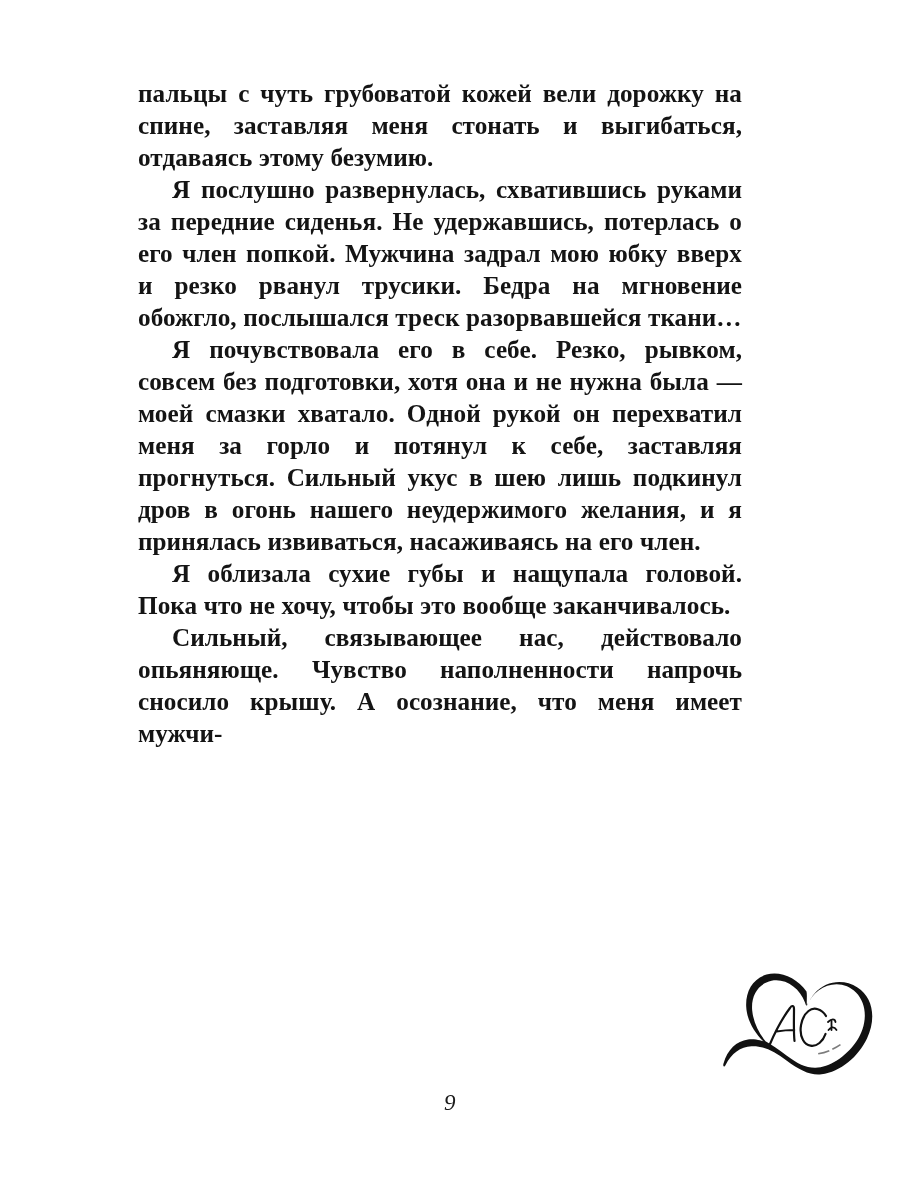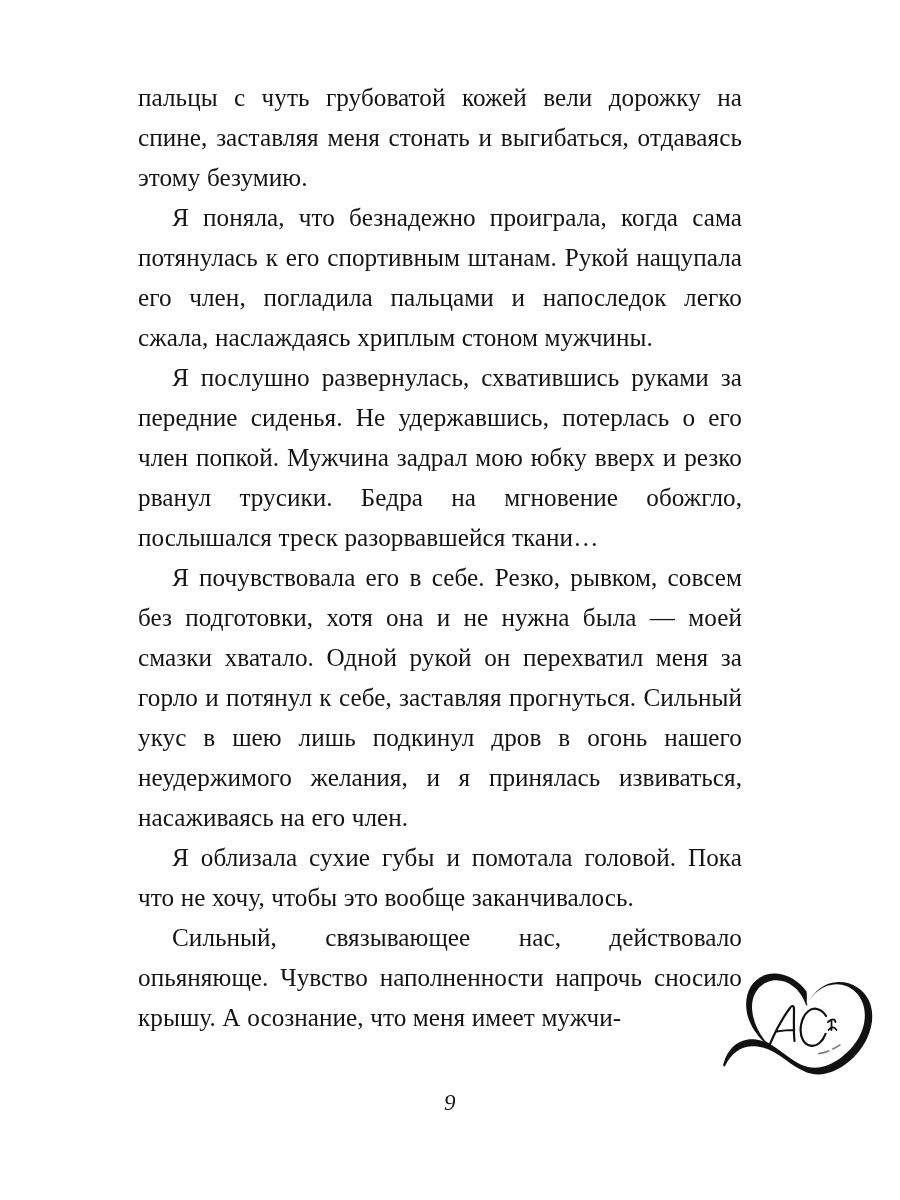--- a/index.html
+++ b/index.html
@@ -23,27 +23,28 @@
   .text-column {
     position: absolute;
     left: 138px;
     top: 78px;
     width: 604px;
   }
 
   .para {
     margin: 0;
     font-size: 25.2px;
-    line-height: 40px;
+    line-height: 32px;
     text-align: justify;
     text-justify: inter-word;
     text-indent: 34px;
     hyphens: manual;
     letter-spacing: 0.05px;
     word-spacing: 0.2px;
+    font-weight: bold;
   }
   .para.no-indent {
     text-indent: 0;
   }
 
   
   .folio {
     position: absolute;
     left: 0;
     right: 0;
@@ -69,24 +70,23 @@
     height: 100%;
   }
 </style>
 </head>
 <body>
 
 <div class="page">
 
   <div class="text-column">
     <p class="para no-indent">пальцы с чуть грубоватой кожей вели дорожку на спине, заставляя меня стонать и выгибаться, отдаваясь этому безумию.</p>
-    <p class="para">Я поняла, что безнадежно проиграла, когда сама потянулась к его спортивным штанам. Рукой нащупала его член, погладила пальцами и напоследок легко сжала, наслаждаясь хриплым стоном мужчины.</p>
     <p class="para">Я послушно развернулась, схватившись руками за передние сиденья. Не удержавшись, потерлась о его член попкой. Мужчина задрал мою юбку вверх и резко рванул трусики. Бедра на мгновение обожгло, послышался треск разорвавшейся ткани…</p>
     <p class="para">Я почувствовала его в себе. Резко, рывком, совсем без подготовки, хотя она и не нужна была — моей смазки хватало. Одной рукой он перехватил меня за горло и потянул к себе, заставляя прогнуться. Сильный укус в шею лишь подкинул дров в огонь нашего неудержимого желания, и я принялась извиваться, насаживаясь на его член.</p>
-    <p class="para">Я облизала сухие губы и помотала головой. Пока что не хочу, чтобы это вообще заканчивалось.</p>
+    <p class="para">Я облизала сухие губы и нащупала головой. Пока что не хочу, чтобы это вообще заканчивалось.</p>
     <p class="para">Сильный, связывающее нас, действовало опьяняюще. Чувство наполненности напрочь сносило крышу. А осознание, что меня имеет мужчи-</p>
   </div>
 
   <div class="emblem">
     <svg viewBox="0 0 172 122" xmlns="http://www.w3.org/2000/svg" aria-hidden="true">
 
       <path fill="#111111" d="
         M88.5 23.5
         C 79 9.5, 62 2.5, 48.5 6.5
         C 34.5 10.8, 27.5 23.5, 28.2 38.5

